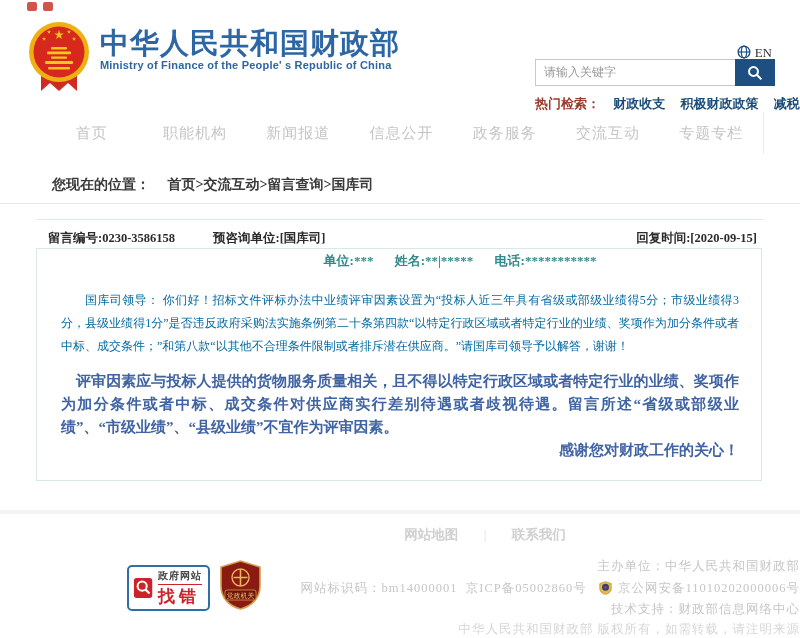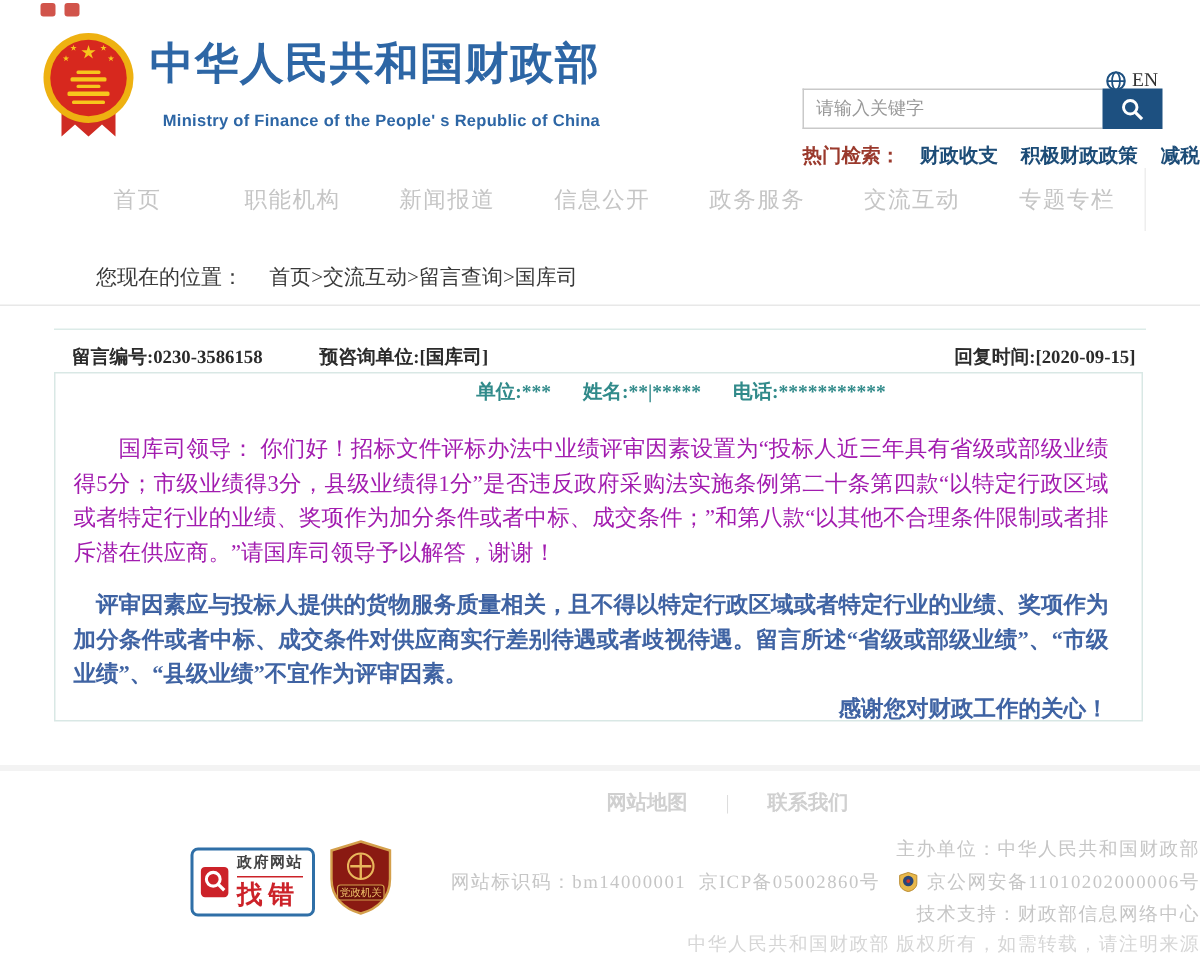--- a/index.html
+++ b/index.html
@@ -7,50 +7,50 @@
   .page{position:relative;width:800px;height:638px;background:#fff;}
 
   
   .top-artifact{position:absolute;left:27px;top:2px;display:flex;gap:6px;}
   .top-artifact i{display:block;width:10px;height:9px;background:#c9362b;border-radius:2px;opacity:.85;}
 
   
   .emblem{position:absolute;left:26px;top:20px;}
   .title-block{position:absolute;left:100px;top:27px;font-family:"Liberation Sans",sans-serif;}
   .site-title{font-size:29px;font-weight:bold;color:#2d66a5;letter-spacing:1px;line-height:32px;}
-  .site-subtitle{font-size:11px;font-weight:bold;color:#2d66a5;margin-top:16px;letter-spacing:.2px;text-align:right;}
-  .lang{position:absolute;right:28px;top:45px;font-size:13px;color:#333;display:flex;align-items:flex-end;gap:4px;cursor:pointer;}
+  .site-subtitle{font-size:11px;font-weight:bold;color:#2d66a5;margin-top:0;letter-spacing:.2px;}
+  .lang{position:absolute;right:28px;top:45px;font-size:13px;color:#333;display:flex;align-items:flex-start;gap:4px;cursor:pointer;}
   .searchbar{position:absolute;left:535px;top:59px;width:240px;height:27px;display:flex;}
   .searchbar input{flex:1;height:27px;border:1px solid #c9c9c9;border-right:none;box-sizing:border-box;padding:0 8px;font-size:12px;color:#333;font-family:"Liberation Serif",serif;outline:none;}
   .searchbar input::placeholder{color:#999;}
   .search-btn{width:40px;height:27px;background:#1d5080;border:none;display:flex;align-items:center;justify-content:center;cursor:pointer;}
   .hotrow{position:absolute;left:535px;top:95px;font-size:13px;font-weight:bold;white-space:nowrap;}
   .hot-label{color:#9a392c;margin-right:10px;}
   .hot-link{color:#1c4c77;margin-right:12px;text-decoration:none;cursor:pointer;text-align:center;}
 
   
   .nav{position:absolute;left:40px;top:112px;width:723px;height:42px;display:flex;align-items:center;border-right:1px solid #eee;}
   .nav-item{flex:1;text-align:center;font-size:15px;color:#c5c5c5;cursor:pointer;letter-spacing:1px;}
 
   
-  .breadcrumb{position:absolute;left:64px;top:176px;font-size:14px;font-weight:normal;color:#3a3a3a;}
+  .breadcrumb{position:absolute;left:52px;top:176px;font-size:14px;font-weight:bold;color:#3a3a3a;}
   .breadcrumb .path{margin-left:14px;cursor:pointer;color:#3a3a3a;}
   .rule-full{position:absolute;left:0;top:203px;width:800px;height:1px;background:#e8e8e8;}
 
   
   .meta{position:absolute;left:36px;top:219px;width:728px;border-top:1px solid #dcebe8;padding-top:10px;box-sizing:border-box;display:flex;font-size:12.5px;color:#2b2b2b;font-weight:bold;font-family:Liberation Serif, serif;}
   .meta .m-id{margin-left:12px;width:165px;}
   .meta .m-unit{flex:1;}
   .meta .m-time{margin-right:7px;}
 
   
-  .content-box{position:absolute;left:36px;top:248px;width:726px;height:233px;border:1px solid #d9e8e5;box-sizing:border-box;}
+  .content-box{position:absolute;left:36px;top:248px;width:726px;height:233px;border:1px solid #d9e8e5;box-sizing:border-box;padding-left:12px;}
   .contact{margin-top:3px;padding-left:110px;text-align:center;font-size:13px;font-weight:bold;color:#318a8a;}
   .contact span{margin:0 9px;}
-  .question{margin:19px 22px 0 12px;font-size:15px;line-height:23px;color:#a21caf;text-align:justify;text-indent:2em;}
+  .question{margin:19px 22px 0 12px;font-size:12px;line-height:23px;color:#0369a1;text-align:justify;text-indent:2em;}
   .reply{margin:12px 22px 0 12px;font-size:15px;line-height:23px;color:#3f63a3;text-align:justify;text-indent:1em;font-weight:bold;}
   .reply-thanks{margin:0 22px;font-size:15px;line-height:23px;color:#3f63a3;text-indent:3em;font-weight:bold;text-align:right;}
 
   
   .footer-band{position:absolute;left:0;top:510px;width:800px;height:4px;background:#f3f3f3;}
   .footer-links{position:absolute;left:0;top:526px;width:800px;box-sizing:border-box;padding-left:170px;text-align:center;font-size:13.5px;font-weight:bold;color:#d0d0d0;}
   .footer-links .sep{margin:0 22px;color:#ddd;font-weight:normal;}
   .footer-links span{cursor:pointer;}
 
   .badge-find{position:absolute;left:127px;top:565px;width:83px;height:46px;border:2px solid #2f6fa7;border-radius:5px;background:#fff;box-sizing:border-box;display:flex;align-items:center;padding:2px 4px;cursor:pointer;}

